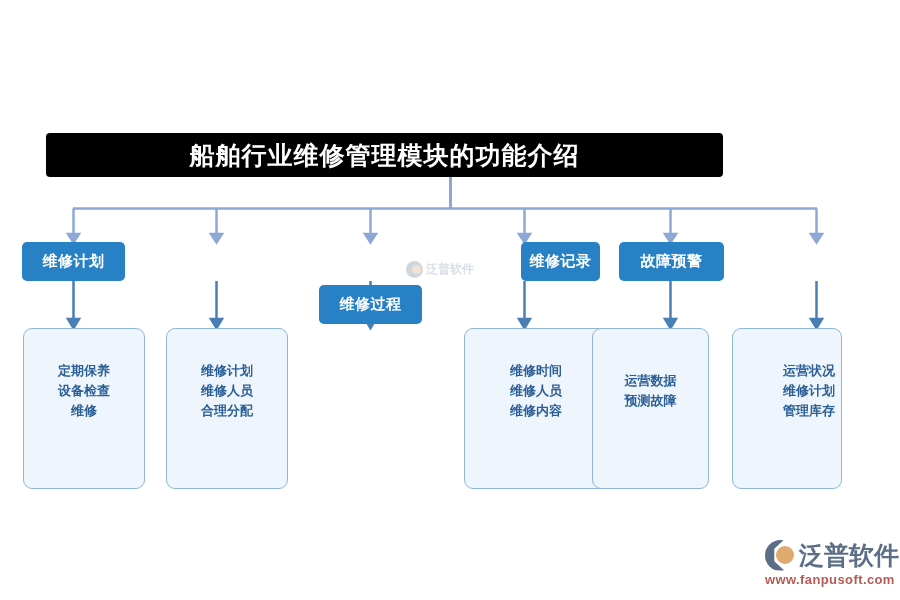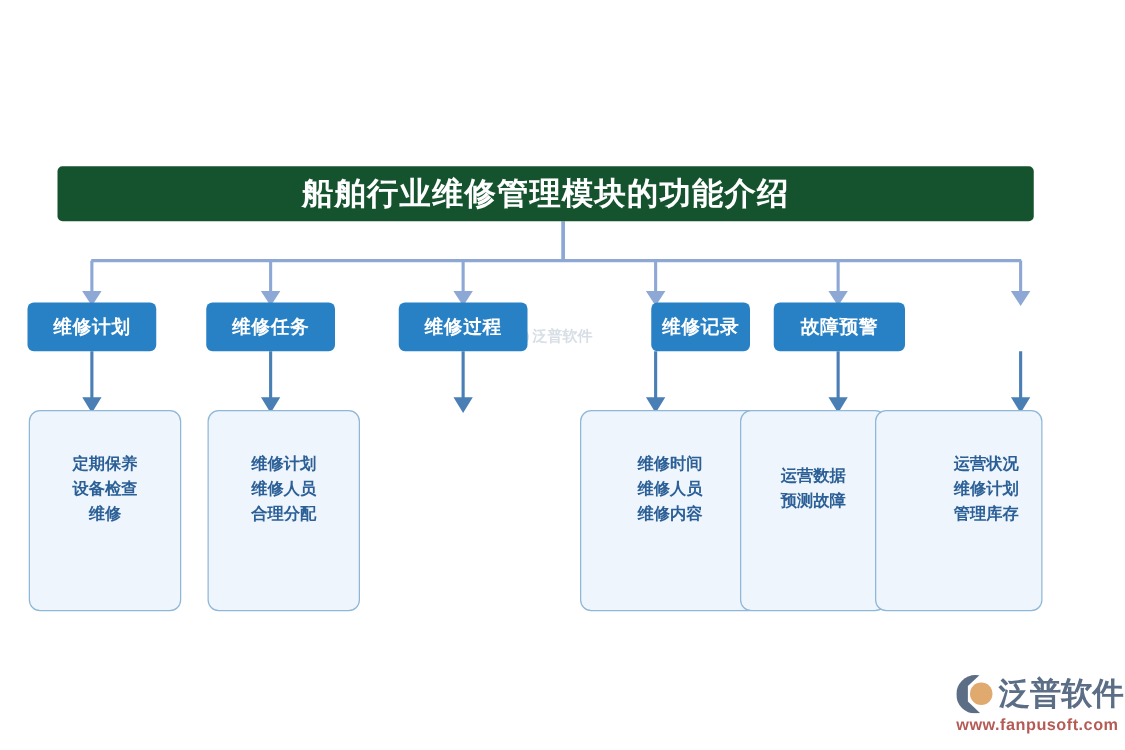--- a/index.html
+++ b/index.html
@@ -28,23 +28,23 @@
     width: 900px;
     height: 600px;
     pointer-events: none;
   }
 
   
   #title-banner {
     position: absolute;
     left: 46px;
     top: 133px;
-    width: 781px;
+    width: 677px;
     height: 44px;
-    background: #14532d;
+    background: #000000;
     border-radius: 4px;
     display: flex;
     align-items: center;
     justify-content: center;
   }
   #title-banner .title-text {
     color: #ffffff;
     font-size: 25px;
     font-weight: bold;
     letter-spacing: 1px;
@@ -236,24 +236,21 @@
     <span class="wm-text">泛普软件</span>
   </div>
 
   <div id="title-banner">
     <span class="title-text">船舶行业维修管理模块的功能介绍</span>
   </div>
 
   <div class="cat-box" style="left:22px;width:103px;">
     <span class="cat-label">维修计划</span>
   </div>
-  <div class="cat-box" style="left:165px;width:103px;">
-    <span class="cat-label">维修任务</span>
-  </div>
-  <div class="cat-box" style="left:319px;width:103px;">
+  <div class="cat-box" style="left:319px;width:103px;margin-top:43px;">
     <span class="cat-label">维修过程</span>
   </div>
   <div class="cat-box" style="left:477px;width:79px;margin-left:44px;">
     <span class="cat-label">维修记录</span>
   </div>
   <div class="cat-box" style="left:619px;width:105px;">
     <span class="cat-label">故障预警</span>
   </div>
 
   <div class="detail-box" style="left:23px;width:122px;">
@@ -268,21 +265,21 @@
   </div>
   <div class="detail-box" style="left:464px;width:144px;">
     <span class="detail-lines">维修时间
 维修人员
 维修内容</span>
   </div>
   <div class="detail-box" style="left:592px;width:117px;">
     <span class="detail-lines">运营数据
 预测故障</span>
   </div>
-  <div class="detail-box" style="left:700px;width:134px;padding-left:44px;">
+  <div class="detail-box" style="left:732px;width:110px;padding-left:44px;">
     <span class="detail-lines">运营状况
 维修计划
 管理库存</span>
   </div>
 
   <div id="brand-logo">
     <div class="logo-row">
       <span class="logo-mark">
         <span class="ring"></span>
         <span class="dot"></span>

